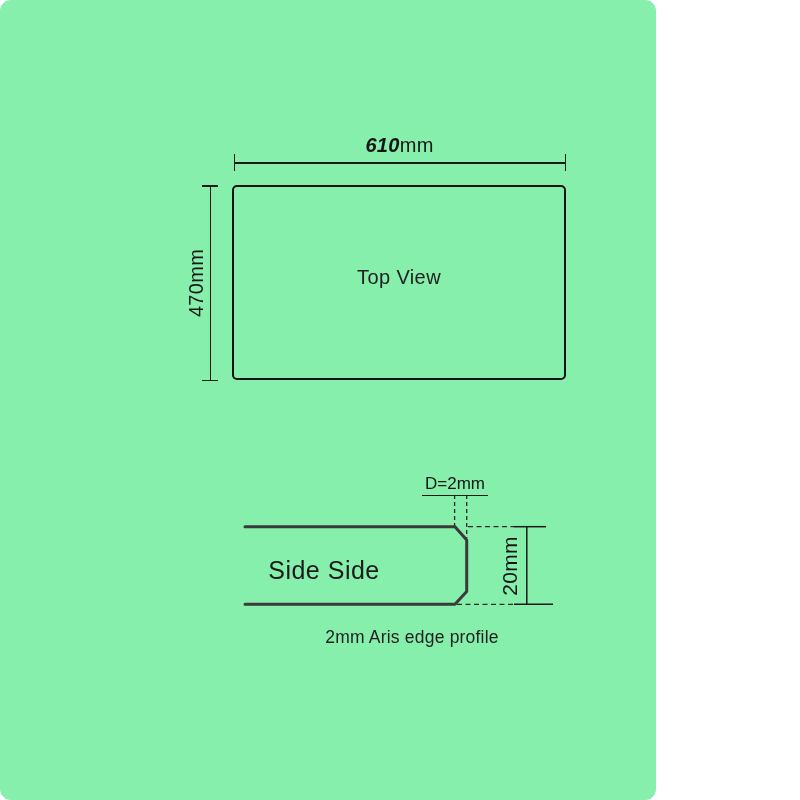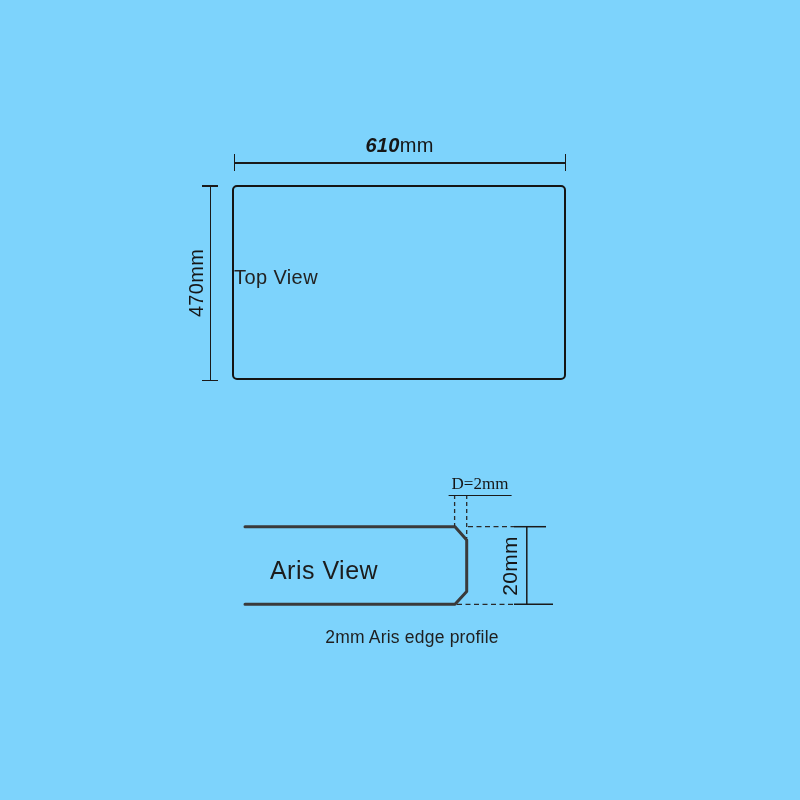--- a/index.html
+++ b/index.html
@@ -2,26 +2,27 @@
 <html><head>
 <meta charset="utf-8">
 <style>
   html, body {
     margin: 0;
     padding: 0;
     background: #ffffff;
   }
   #canvas {
     position: relative;
-    width: 800px;
+    width: 656px;
     height: 800px;
-    background: #7dd3fc;
+    background: #86efac;
     font-family: "Liberation Sans", sans-serif;
     color: #1a1a1a;
     overflow: hidden;
+    border-radius: 11px;
   }
   .abs { position: absolute; }
 
   
   .dim-line-h {
     left: 234px; top: 162px;
     width: 331px; height: 1.6px;
     background: #1a1a1a;
   }
   .dim-tick-v { width: 1.6px; height: 17px; background: #1a1a1a; top: 154px; }
@@ -59,21 +60,21 @@
 
   
   .top-rect {
     left: 232px; top: 185px;
     width: 334px; height: 195px;
     border: 2.4px solid #141414;
     border-radius: 5px;
     box-sizing: border-box;
     display: flex;
     align-items: center;
-    justify-content: flex-start;
+    justify-content: center;
   }
   .top-rect .view-label {
     font-size: 20px;
     color: #222222;
     margin-top: -10px;
     letter-spacing: 0.4px;
   }
 
   
   svg.linework {
@@ -84,28 +85,27 @@
 
   .side-view-label {
     left: 324px; top: 570px;
     transform: translate(-50%, -50%);
     font-size: 25px;
     color: #1c1c1c;
     letter-spacing: 0.5px;
     white-space: nowrap;
   }
   .d-label {
-    left: 480px; top: 485px;
+    left: 455px; top: 485px;
     transform: translate(-50%, -50%);
     font-size: 17px;
     color: #161616;
     padding: 0 3px 1px 3px;
     border-bottom: 1.5px solid #1a1a1a;
     white-space: nowrap;
-    font-family: Liberation Serif, serif;
   }
   .thickness-label {
     left: 510px; top: 566px;
     transform: translate(-50%, -50%) rotate(-90deg);
     font-size: 21px;
     color: #161616;
     letter-spacing: 0.3px;
     white-space: nowrap;
   }
   .caption {
@@ -147,17 +147,17 @@
 
     <path d="M 468 526.7 H 514" fill="none" stroke="#2a2a2a" stroke-width="1.3" stroke-dasharray="5 3.5"></path>
     <path d="M 514 526.7 H 546" fill="none" stroke="#1a1a1a" stroke-width="1.5"></path>
     <path d="M 457 604.3 H 514" fill="none" stroke="#2a2a2a" stroke-width="1.3" stroke-dasharray="5 3.5"></path>
     <path d="M 514 604.3 H 553" fill="none" stroke="#1a1a1a" stroke-width="1.5"></path>
 
     <path d="M 526.8 526.7 V 604.3" fill="none" stroke="#1a1a1a" stroke-width="1.5"></path>
   </svg>
 
   <div class="abs d-label">D=2mm</div>
-  <div class="abs side-view-label">Aris View</div>
+  <div class="abs side-view-label">Side Side</div>
   <div class="abs thickness-label">20mm</div>
   <div class="abs caption">2mm Aris edge profile</div>
 
 </div>
 
 </body></html>

